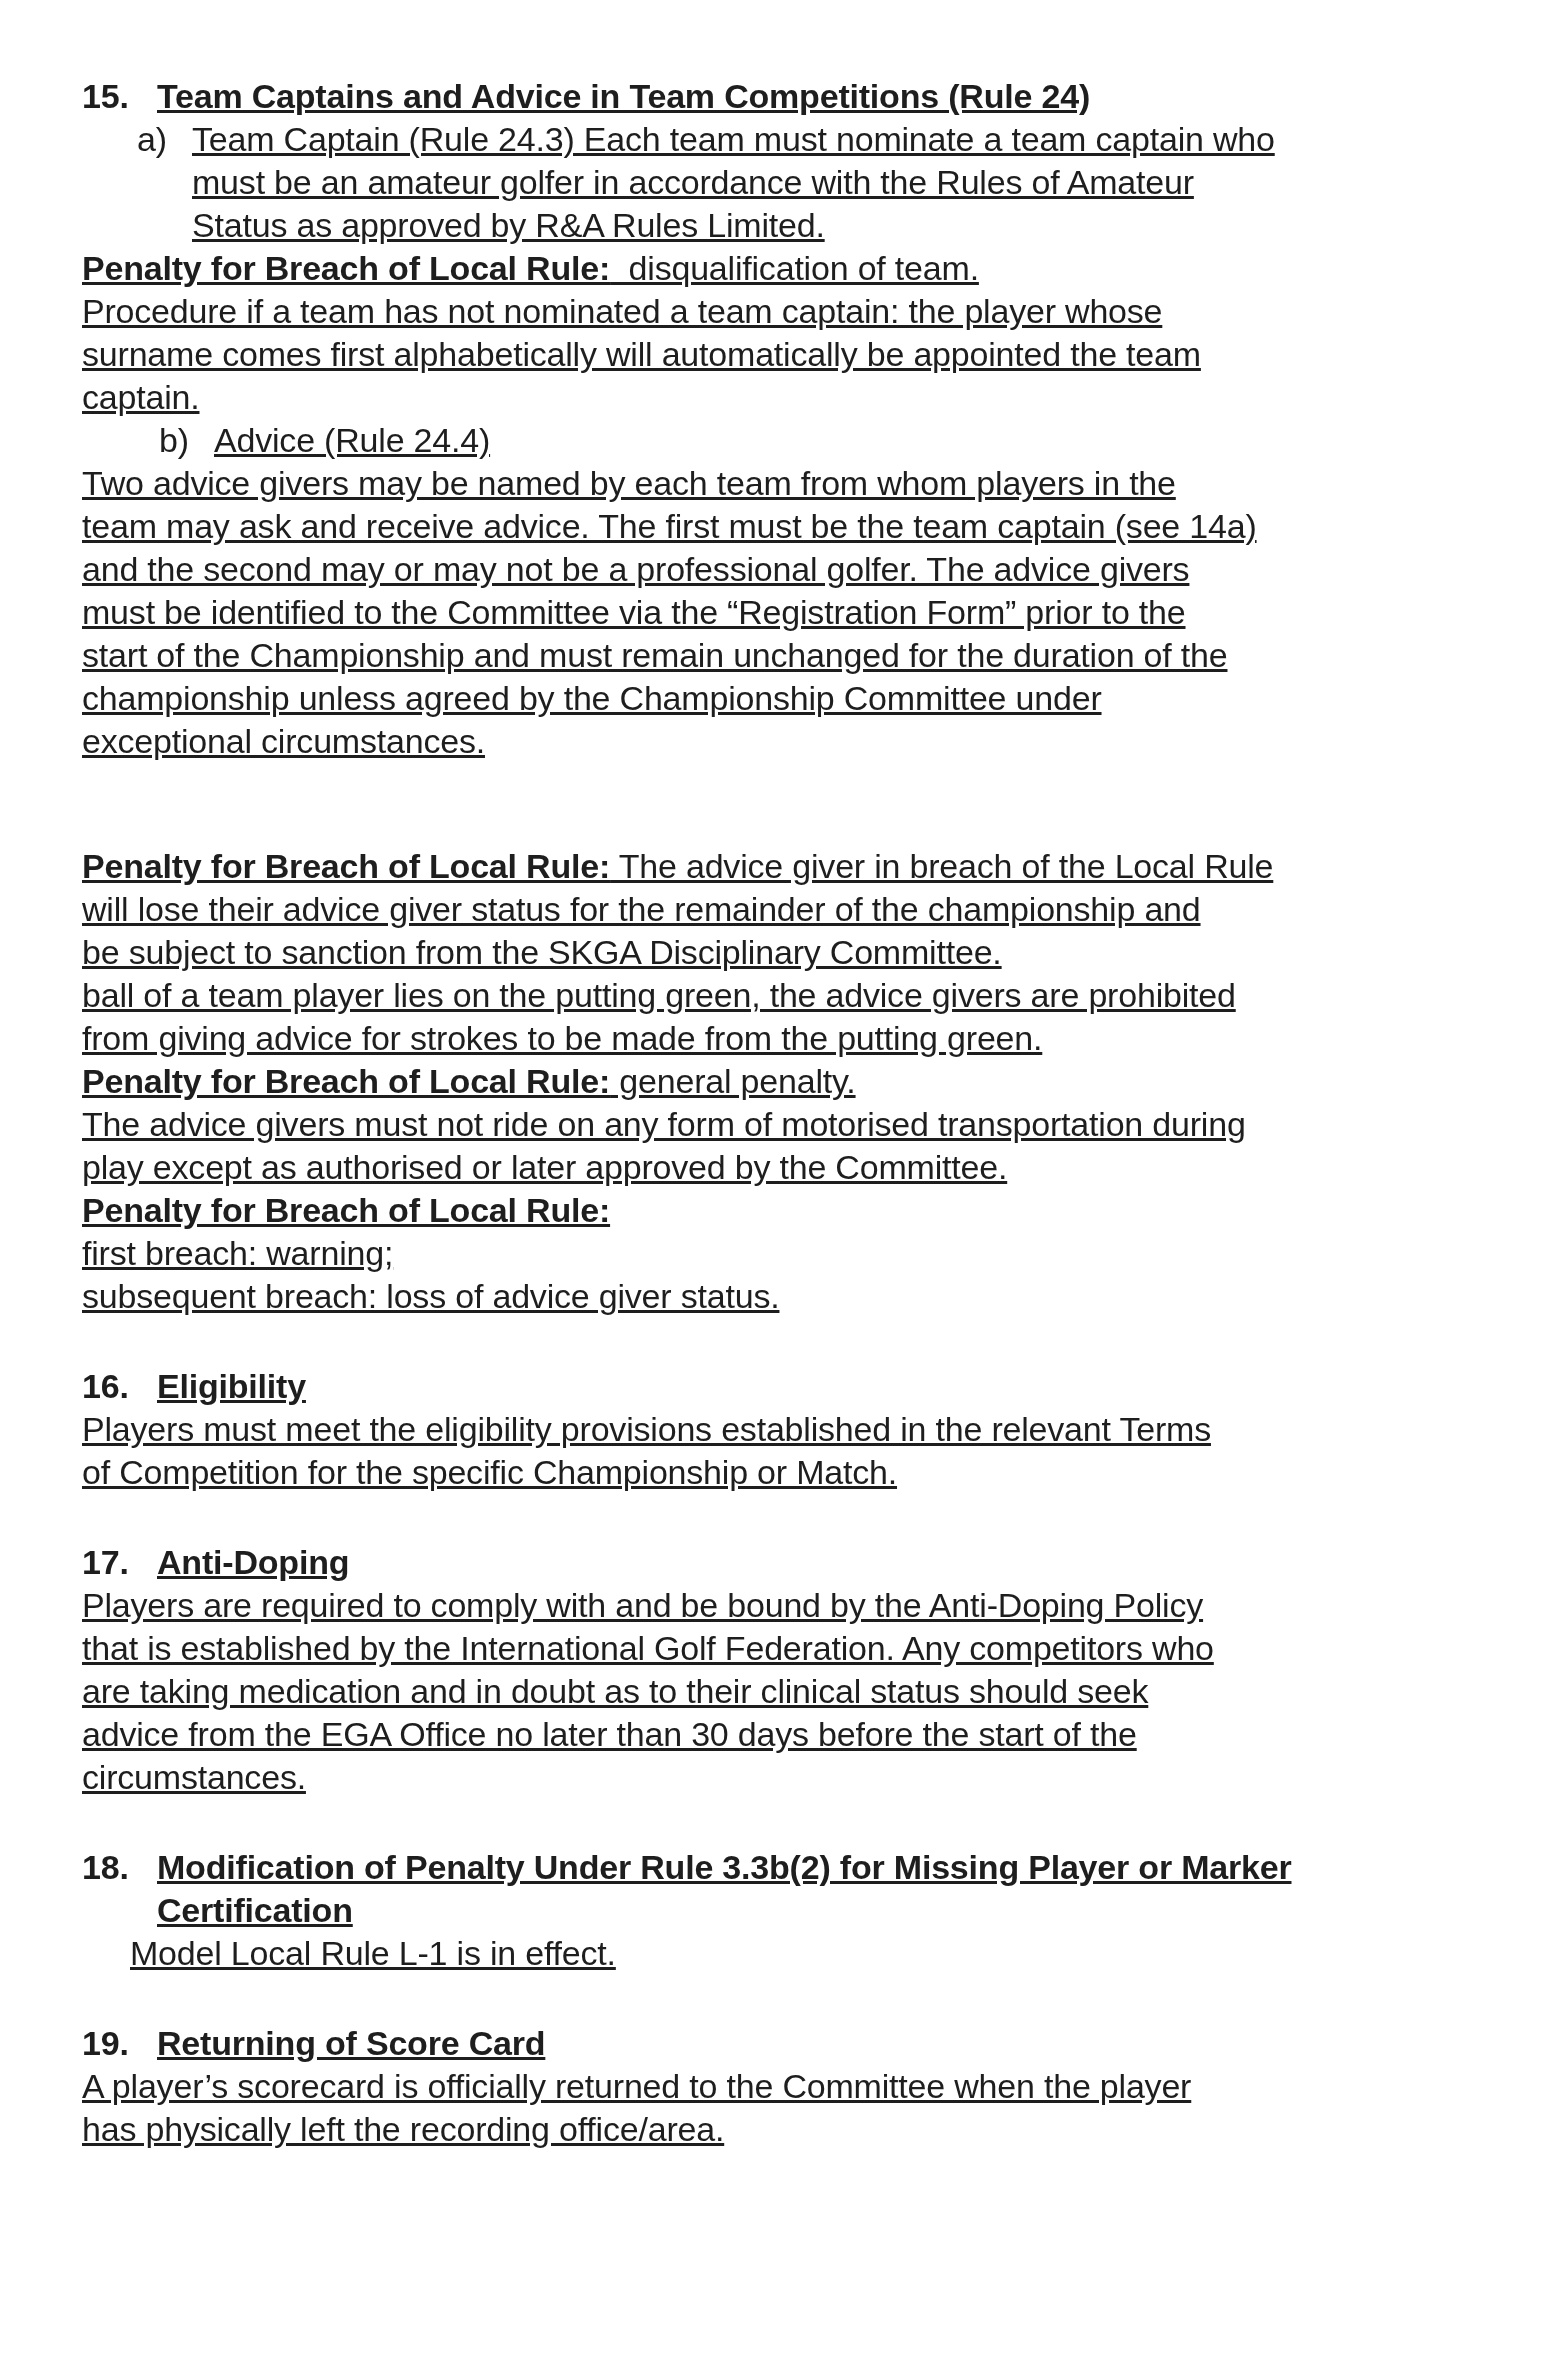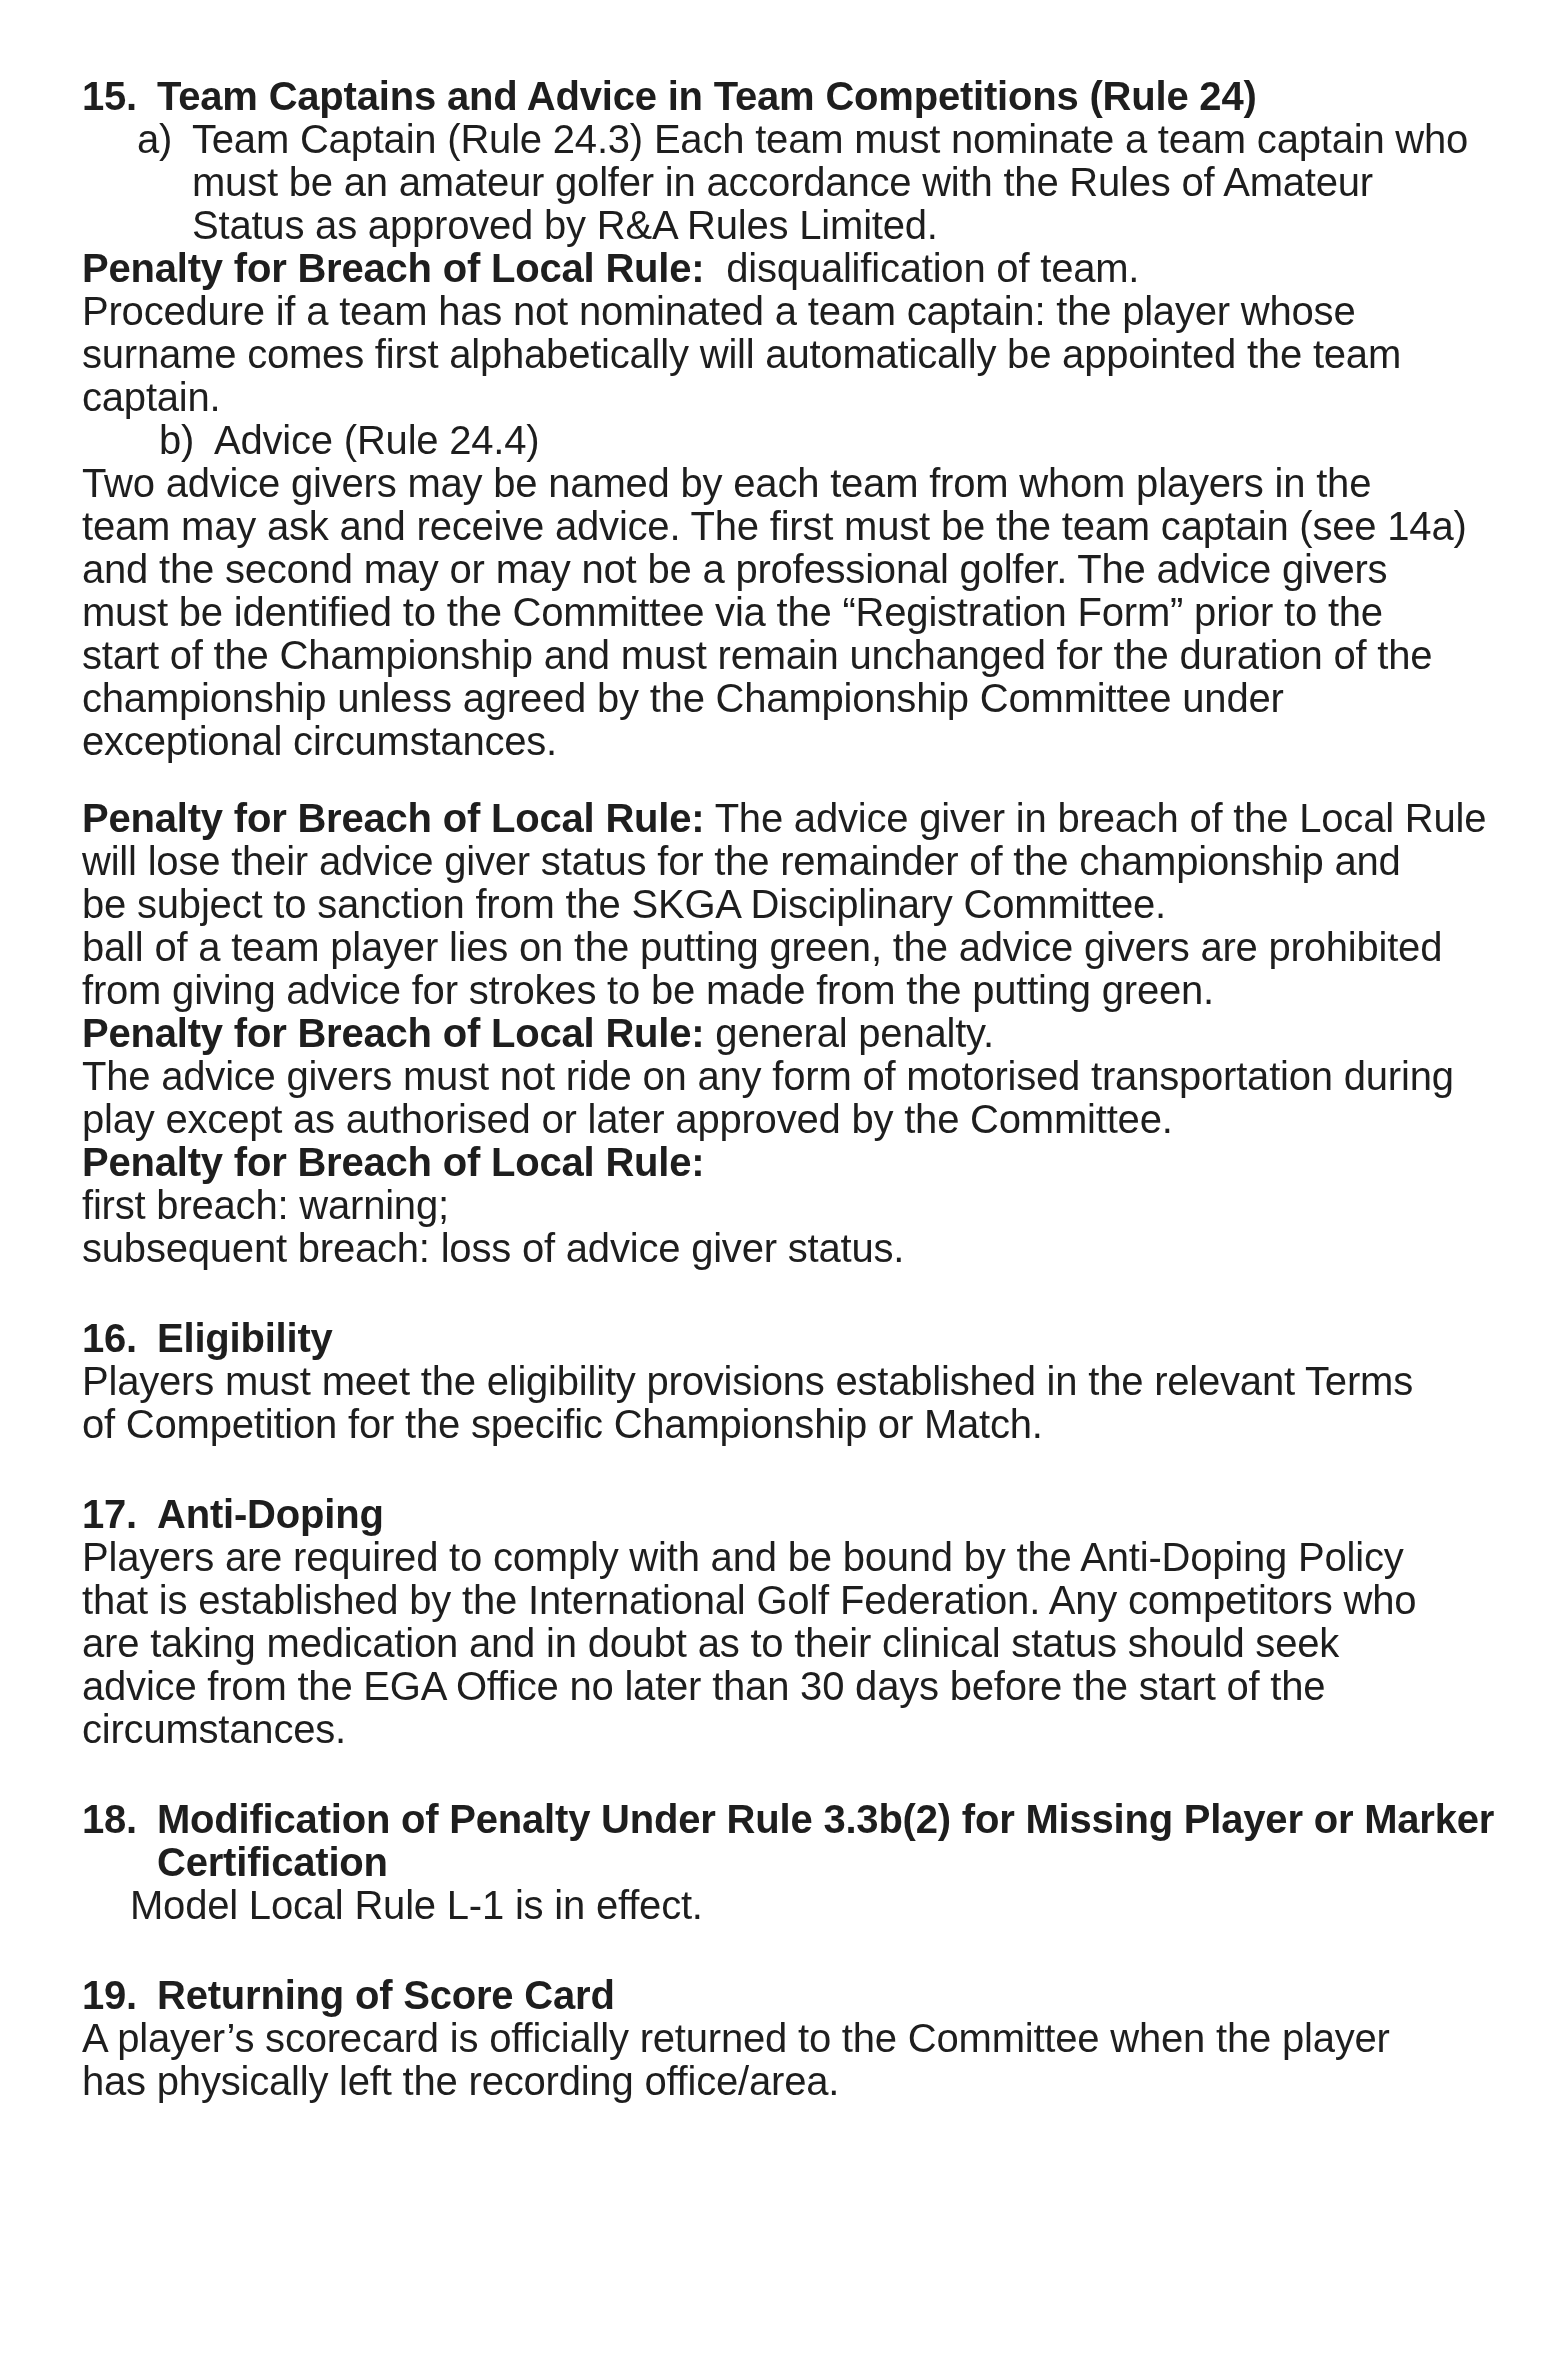--- a/index.html
+++ b/index.html
@@ -3,34 +3,34 @@
 <meta charset="utf-8">
 <style>
   html,body{margin:0;padding:0;}
   body{
     width:1565px;height:2354px;background:#ffffff;
     font-family:"Liberation Sans", sans-serif;
     color:#1e1e1e;
   }
   .doc{
     padding:75px 70px 0 82px;
-    font-size:40px;line-height:43px;letter-spacing:-0.2px;
+    font-size:34px;line-height:43px;letter-spacing:-0.2px;text-decoration:underline;
   }
   .ln{white-space:pre-wrap;}
   .heading{position:relative;padding-left:75px;font-weight:700;}
   .heading .num{position:absolute;left:0;top:0;}
   .bold{font-weight:700;margin-top:40px;}
   .item{position:relative;}
   .item-a{padding-left:110px;}
   .item-a .marker{position:absolute;left:55px;top:0;}
   .item-b{padding-left:132px;}
   .item-b .marker{position:absolute;left:77px;top:0;}
   .indent1{margin-left:48px;}
   .sec{margin-top:47px;}
-  .gap-after{margin-bottom:34px;}
+  .gap-after{margin-bottom:82px;}
 </style>
 </head>
 <body>
 
 <div class="doc">
 
   <section>
     <div class="heading">
       <span class="num">15.</span>
       <span>Team Captains and Advice in Team Competitions (Rule 24)</span>

